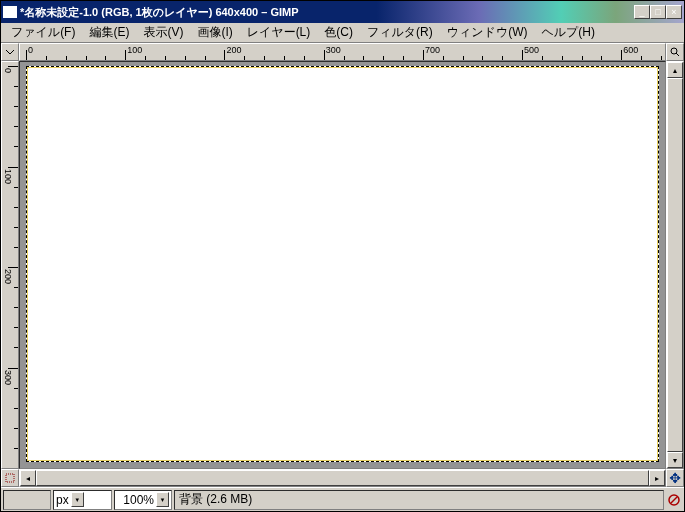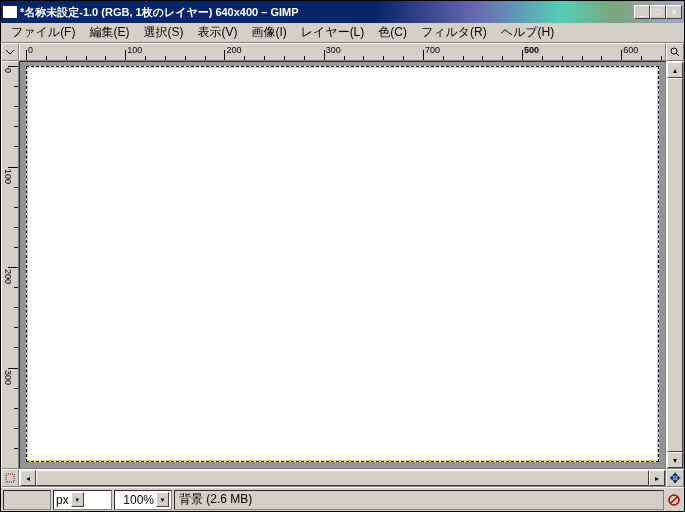--- a/index.html
+++ b/index.html
@@ -48,26 +48,26 @@
     <div class="winbtns">
       <div class="winbtn">_</div>
       <div class="winbtn">□</div>
       <div class="winbtn">×</div>
     </div>
   </div>
 
   <div class="menubar">
     <div class="menuitem"><span>ファイル(F)</span></div>
     <div class="menuitem"><span>編集(E)</span></div>
-    <div class="menuitem"><span>選択(S)</span></div>
     <div class="menuitem"><span>表示(V)</span></div>
     <div class="menuitem"><span>画像(I)</span></div>
     <div class="menuitem"><span>レイヤー(L)</span></div>
     <div class="menuitem"><span>色(C)</span></div>
     <div class="menuitem"><span>フィルタ(R)</span></div>
+    <div class="menuitem"><span>ウィンドウ(W)</span></div>
     <div class="menuitem"><span>ヘルプ(H)</span></div>
   </div>
 
   <div class="rulerrow">
     <div class="corner tl">
       <svg viewBox="0 0 10 10">
           <path d="M1 3 L5 7 L9 3" fill="none" stroke="#000" stroke-width="1"></path>
         </svg>
     </div>
     <div class="hruler" id="hruler">
@@ -99,21 +99,21 @@
         <div class="tick" style="left: 422.719px; height: 4px;"></div>
         <div class="tick" style="left: 442.562px; height: 4px;"></div>
         <div class="tick" style="left: 462.406px; height: 4px;"></div>
         <div class="tick" style="left: 482.25px; height: 4px;"></div>
         <div class="lbl" style="left: 404.875px;">700</div>
         <div class="tick" style="left: 502.094px; height: 10px;"></div>
         <div class="tick" style="left: 521.938px; height: 4px;"></div>
         <div class="tick" style="left: 541.781px; height: 4px;"></div>
         <div class="tick" style="left: 561.625px; height: 4px;"></div>
         <div class="tick" style="left: 581.469px; height: 4px;"></div>
-        <div class="lbl" style="left: 504.094px; font-weight: bold;">500</div>
+        <div class="lbl" style="left: 504.094px;">500</div>
         <div class="tick" style="left: 601.312px; height: 10px;"></div>
         <div class="tick" style="left: 621.156px; height: 4px;"></div>
         <div class="tick" style="left: 641px; height: 4px;"></div>
         <div class="lbl" style="left: 603.312px;">600</div>
       </div>
     <div class="corner tr">
       <svg viewBox="0 0 10 10">
           <circle cx="4" cy="4" r="3" fill="none" stroke="#000"></circle>
           <line x1="6" y1="6" x2="9" y2="9" stroke="#000"></line>
         </svg>

